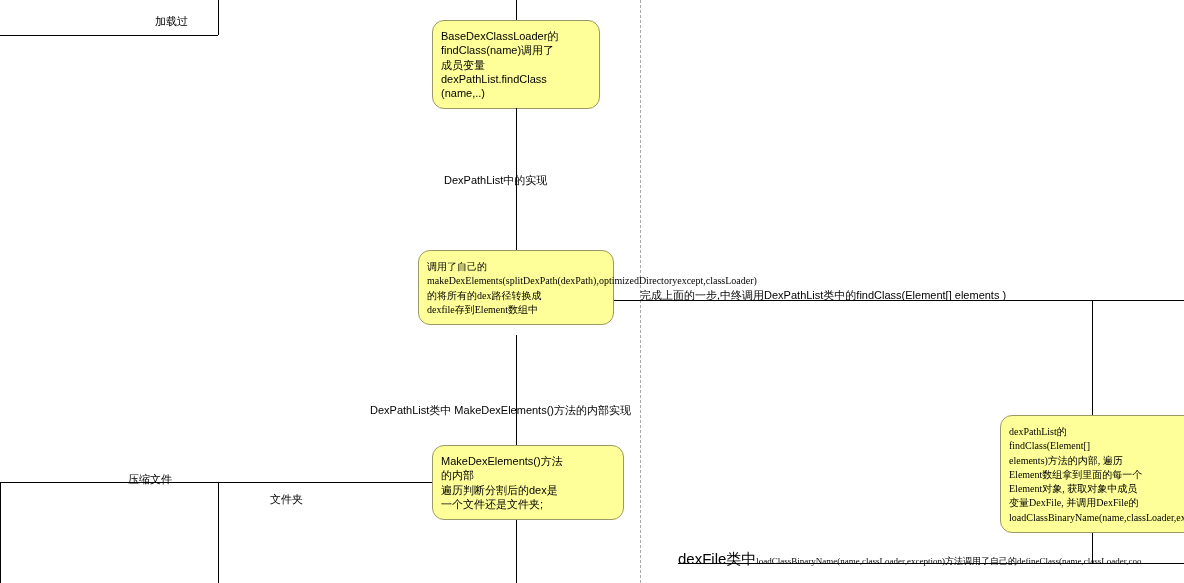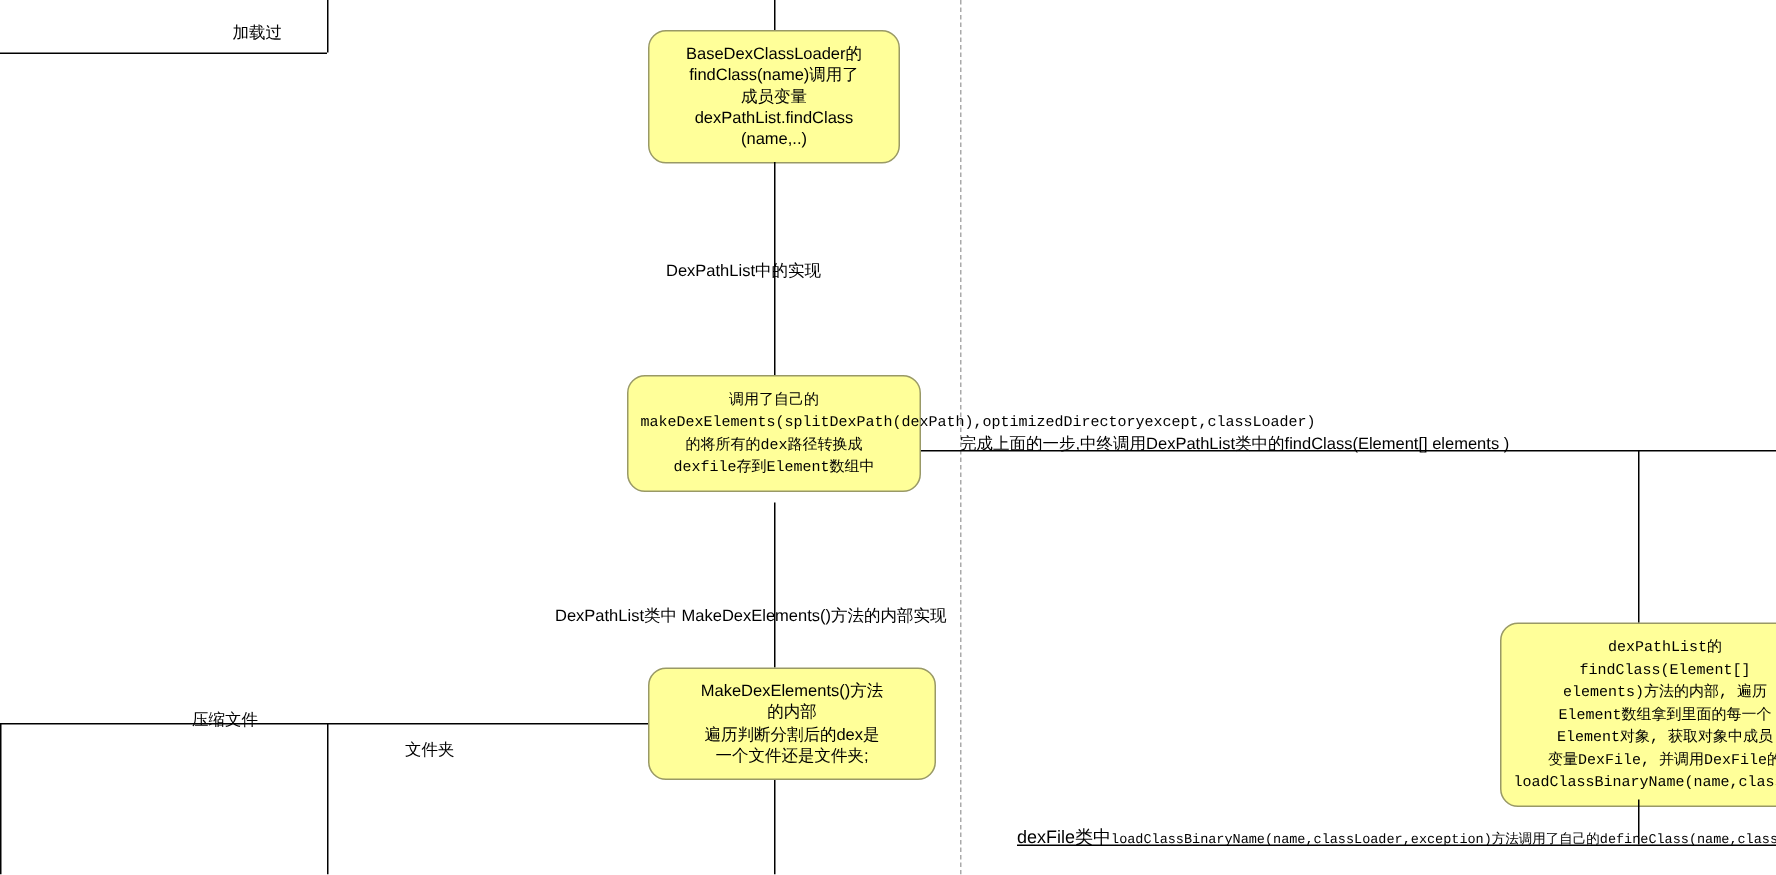--- a/index.html
+++ b/index.html
@@ -1,20 +1,20 @@
 <!DOCTYPE html>
 <html><head>
 <meta charset="utf-8">
 <style>
 body{margin:0;font-family:'Microsoft YaHei',Arial,sans-serif;background:#fff;width:1184px;height:583px;position:relative;overflow:hidden}
-.node{position:absolute;background:#ffff99;border:1px solid #999966;border-radius:12px;padding:8px;text-align:center;font-size:11px;line-height:1.3;box-sizing:border-box}
+.node{position:absolute;background:#ffff99;border:1px solid #999966;border-radius:12px;padding:8px;font-size:11px;line-height:1.3;box-sizing:border-box}
 .label{position:absolute;font-size:11px;color:#000;white-space:nowrap}
 .edge{position:absolute;background:#000}
 .dashed{position:absolute;border-left:1px dashed #aaa;top:0;height:583px}
-.code{font-family:Liberation Mono, monospace;font-size:10px}
+.code{font-family:Liberation Serif, serif;font-size:10px}
 </style>
 </head>
 <body>
 
 <div class="dashed" style="left:640px"></div>
 
 <div class="edge" style="left:516px;top:0;width:1px;height:20px"></div>
 
 <div class="node" style="left:432px;top:20px;width:168px">
   <span>BaseDexClassLoader的<br>findClass(name)调用了<br>成员变量<br>dexPathList.findClass<br>(name,..)</span>
@@ -56,14 +56,14 @@
 <div class="node" style="left:1000px;top:415px;width:220px">
   <span class="code">dexPathList的<br>findClass(Element[]<br>elements)方法的内部, 遍历<br>Element数组拿到里面的每一个<br>Element对象, 获取对象中成员<br>变量DexFile, 并调用DexFile的<br>loadClassBinaryName(name,classLoader,exception)</span>
 </div>
 
 <div class="edge" style="left:1092px;top:300px;width:1px;height:115px"></div>
 
 <div class="edge" style="left:1092px;top:533px;width:1px;height:30px"></div>
 <div class="edge" style="left:678px;top:563px;width:506px;height:1px"></div>
 
 <div class="label" style="left:678px;top:550px">
-  <span style="font-size:12px">dexFile类中</span><span class="code" style="font-size:9px">loadClassBinaryName(name,classLoader,exception)方法调用了自己的defineClass(name,classLoader,coo</span>
+  <span style="font-size:15px">dexFile类中</span><span class="code" style="font-size:9px">loadClassBinaryName(name,classLoader,exception)方法调用了自己的defineClass(name,classLoader,coo</span>
 </div>
 
 </body></html>

